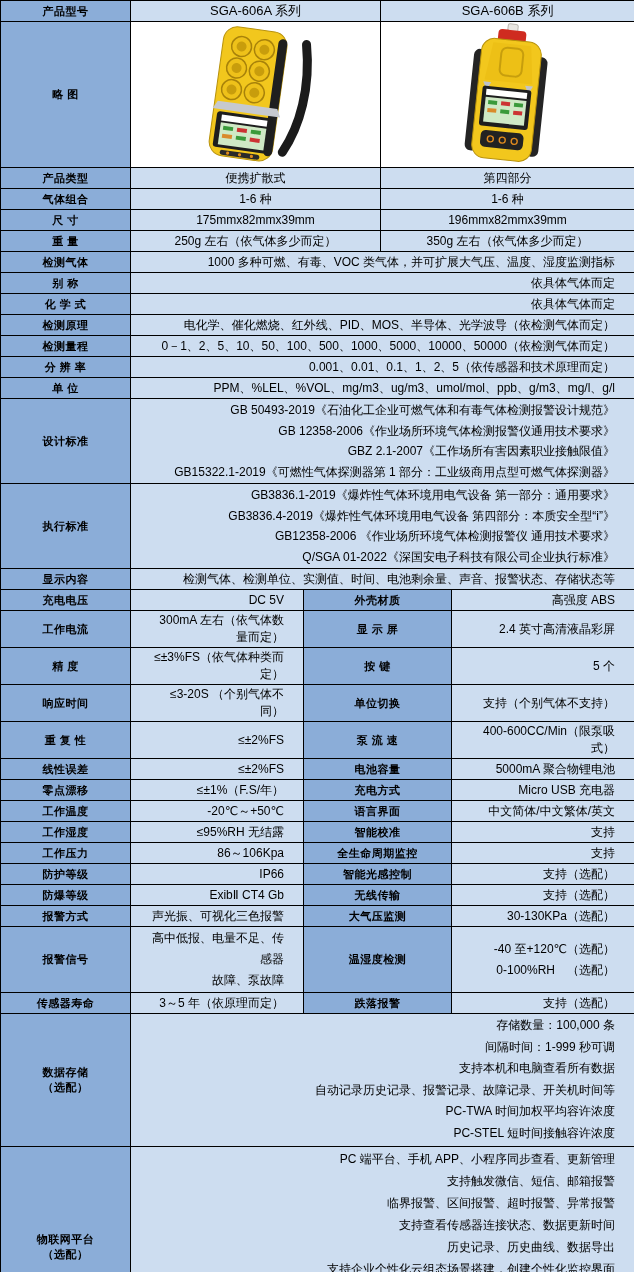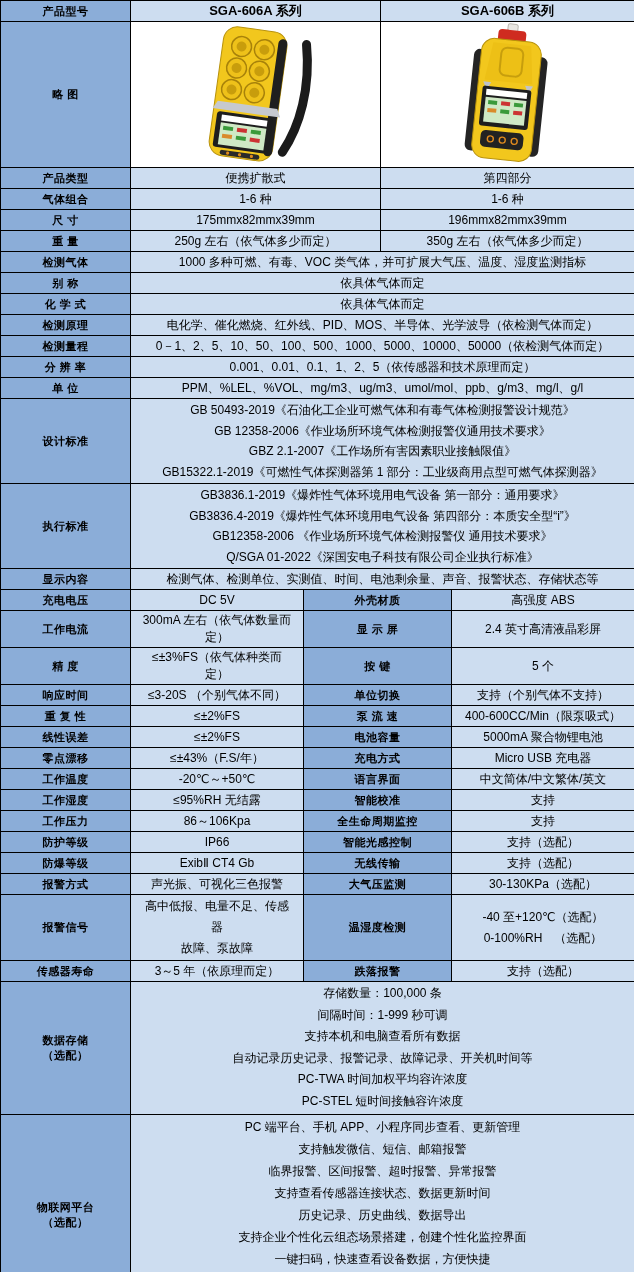--- a/index.html
+++ b/index.html
@@ -7,23 +7,23 @@
   body { width:634px; font-family:"Liberation Sans","DejaVu Sans",sans-serif; color:#000; }
   table.spec { width:634px; border-collapse:collapse; table-layout:fixed; }
   td { border:1px solid #000; overflow:hidden; vertical-align:middle; }
   tr { height:21px; }
   tr.auto { height:auto; }
   tr.imgrow { height:113px; }
   td.lbl {
     background:#8badd8; font-weight:bold; font-size:11px;
     text-align:center; padding:0 2px; letter-spacing:0.5px;
   }
-  td.val { background:#cdddf0; font-size:12px; padding:1px 10px; text-align:center; }
+  td.val { background:#cdddf0; font-size:12px; padding:1px 19px; text-align:right; }
   td.center { text-align:center; padding:1px 2px; }
-  td.bold { font-weight:bold; font-size:13px; }
+  td.bold { font-weight:normal; font-size:13px; }
   td.imgcell { background:#ffffff; padding:0; text-align:center; vertical-align:middle; }
   .preline { white-space:pre-line; }
   .lh4 { line-height:20.5px; padding-top:2px; padding-bottom:2px; }
   .lh2 { line-height:21px; }
   .lhstore { line-height:21.6px; padding-top:3px; padding-bottom:3px; }
   .lhiot { line-height:22px; padding-top:1px; padding-bottom:1px; }
   svg { display:block; margin:0 auto; }
 </style>
 </head>
 <body>
@@ -223,21 +223,21 @@
     <td class="val">400-600CC/Min（限泵吸式）</td>
   </tr>
   <tr>
     <td class="lbl">线性误差</td>
     <td class="val">≤±2%FS</td>
     <td class="lbl" colspan="2">电池容量</td>
     <td class="val">5000mA 聚合物锂电池</td>
   </tr>
   <tr>
     <td class="lbl">零点漂移</td>
-    <td class="val">≤±43%（F.S/年）</td>
+    <td class="val">≤±1%（F.S/年）</td>
     <td class="lbl" colspan="2">充电方式</td>
     <td class="val">Micro USB 充电器</td>
   </tr>
   <tr>
     <td class="lbl">工作温度</td>
     <td class="val">-20℃～+50℃</td>
     <td class="lbl" colspan="2">语言界面</td>
     <td class="val">中文简体/中文繁体/英文</td>
   </tr>
   <tr>

